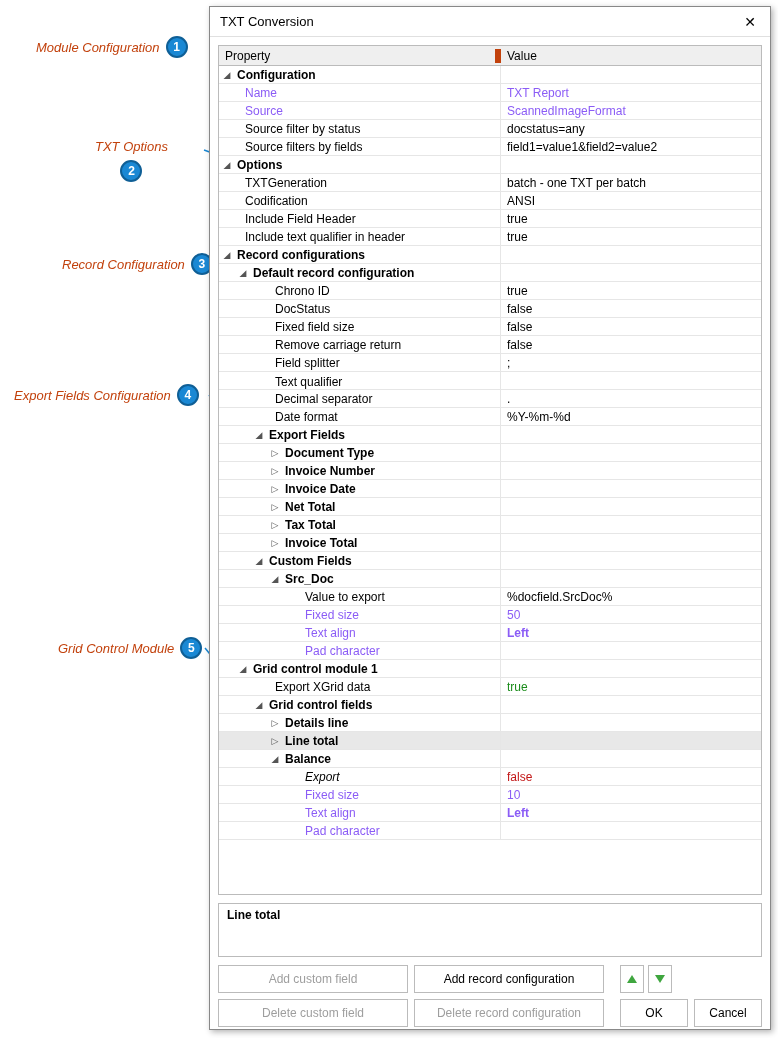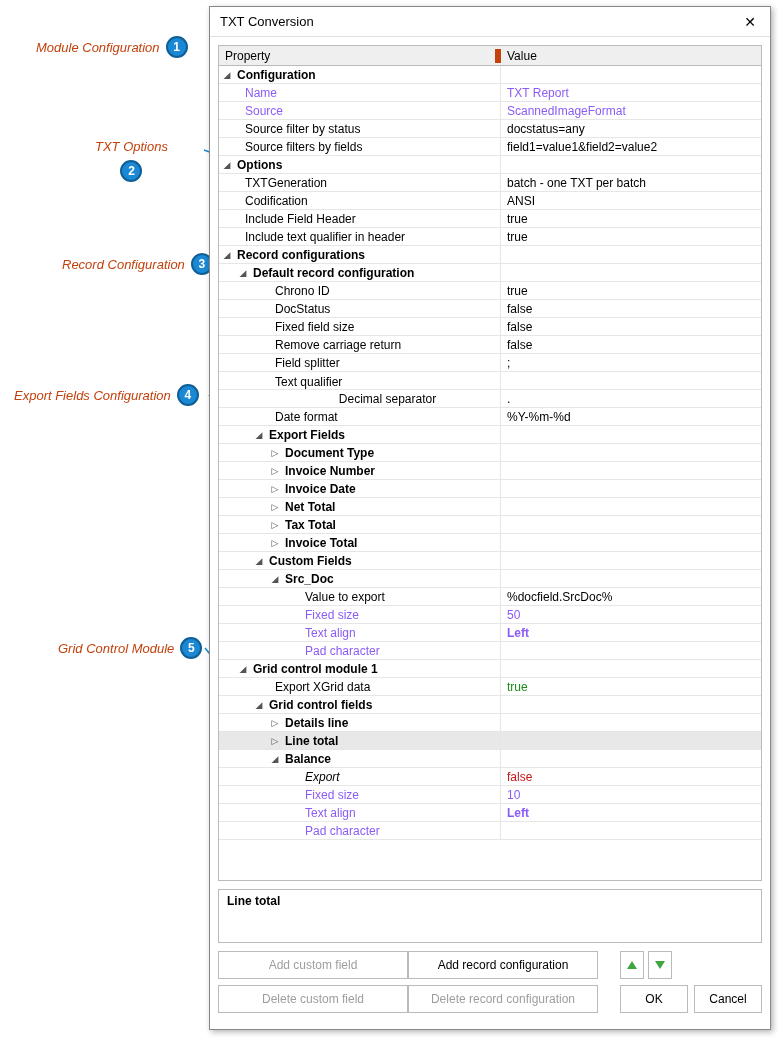--- a/index.html
+++ b/index.html
@@ -138,23 +138,23 @@
     color: #555;
   }
   .description-panel {
     margin: 0 8px 8px 8px;
     border: 1px solid #bbb;
     height: 54px;
     padding: 4px 8px;
     font-weight: bold;
   }
   .button-bar {
-    margin: 0 8px 16px 8px;
-    display: flex;
-    gap: 0;
+    margin: 0 8px 2px 8px;
+    display: flex;
+    gap: 6px;
     align-items: center;
   }
   .btn-col {
     display: flex;
     flex-direction: column;
     gap: 6px;
   }
   .btn {
     border: 1px solid #bbb;
     background: #fff;
@@ -331,21 +331,21 @@
           </div>
         <div class="cell-val">;</div>
       </div>
       <div class="row">
         <div class="cell-prop" style="padding-left:52px;align-items:flex-end;">
             <span class="txt">Text qualifier</span>
           </div>
         <div class="cell-val"></div>
       </div>
       <div class="row">
-        <div class="cell-prop" style="padding-left:52px;justify-content:center;">
+        <div class="cell-prop" style="padding-left:52px;">
             <span class="txt">Decimal separator</span>
           </div>
         <div class="cell-val">.</div>
       </div>
       <div class="row">
         <div class="cell-prop" style="padding-left:52px;">
             <span class="txt">Date format</span>
           </div>
         <div class="cell-val">%Y-%m-%d</div>
       </div>

